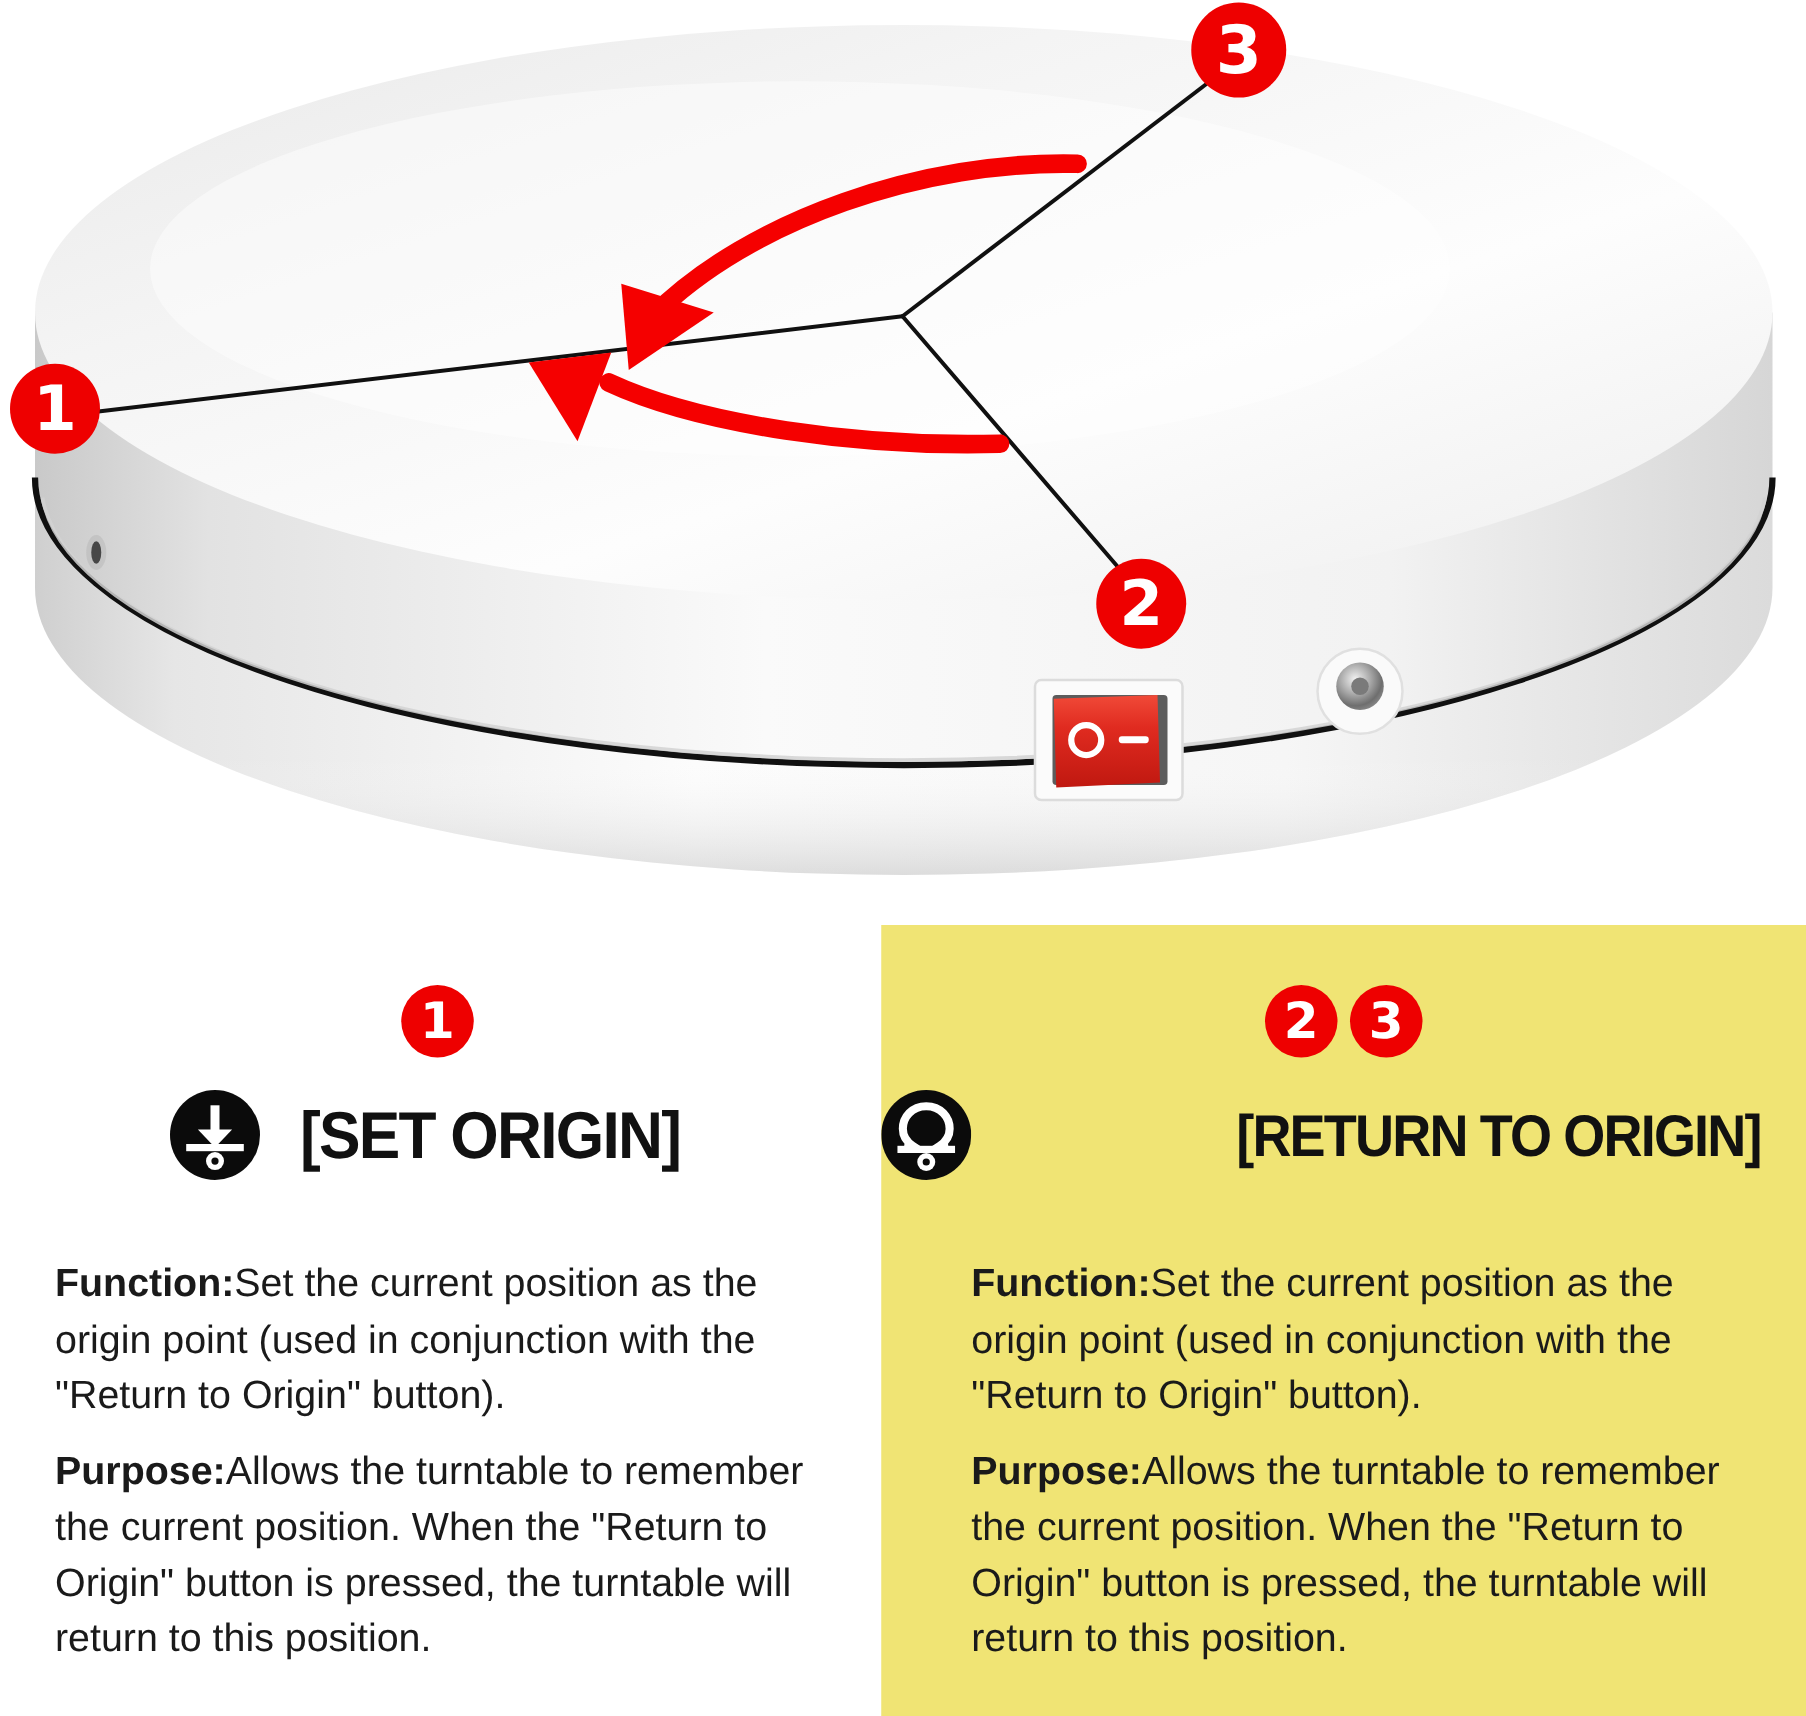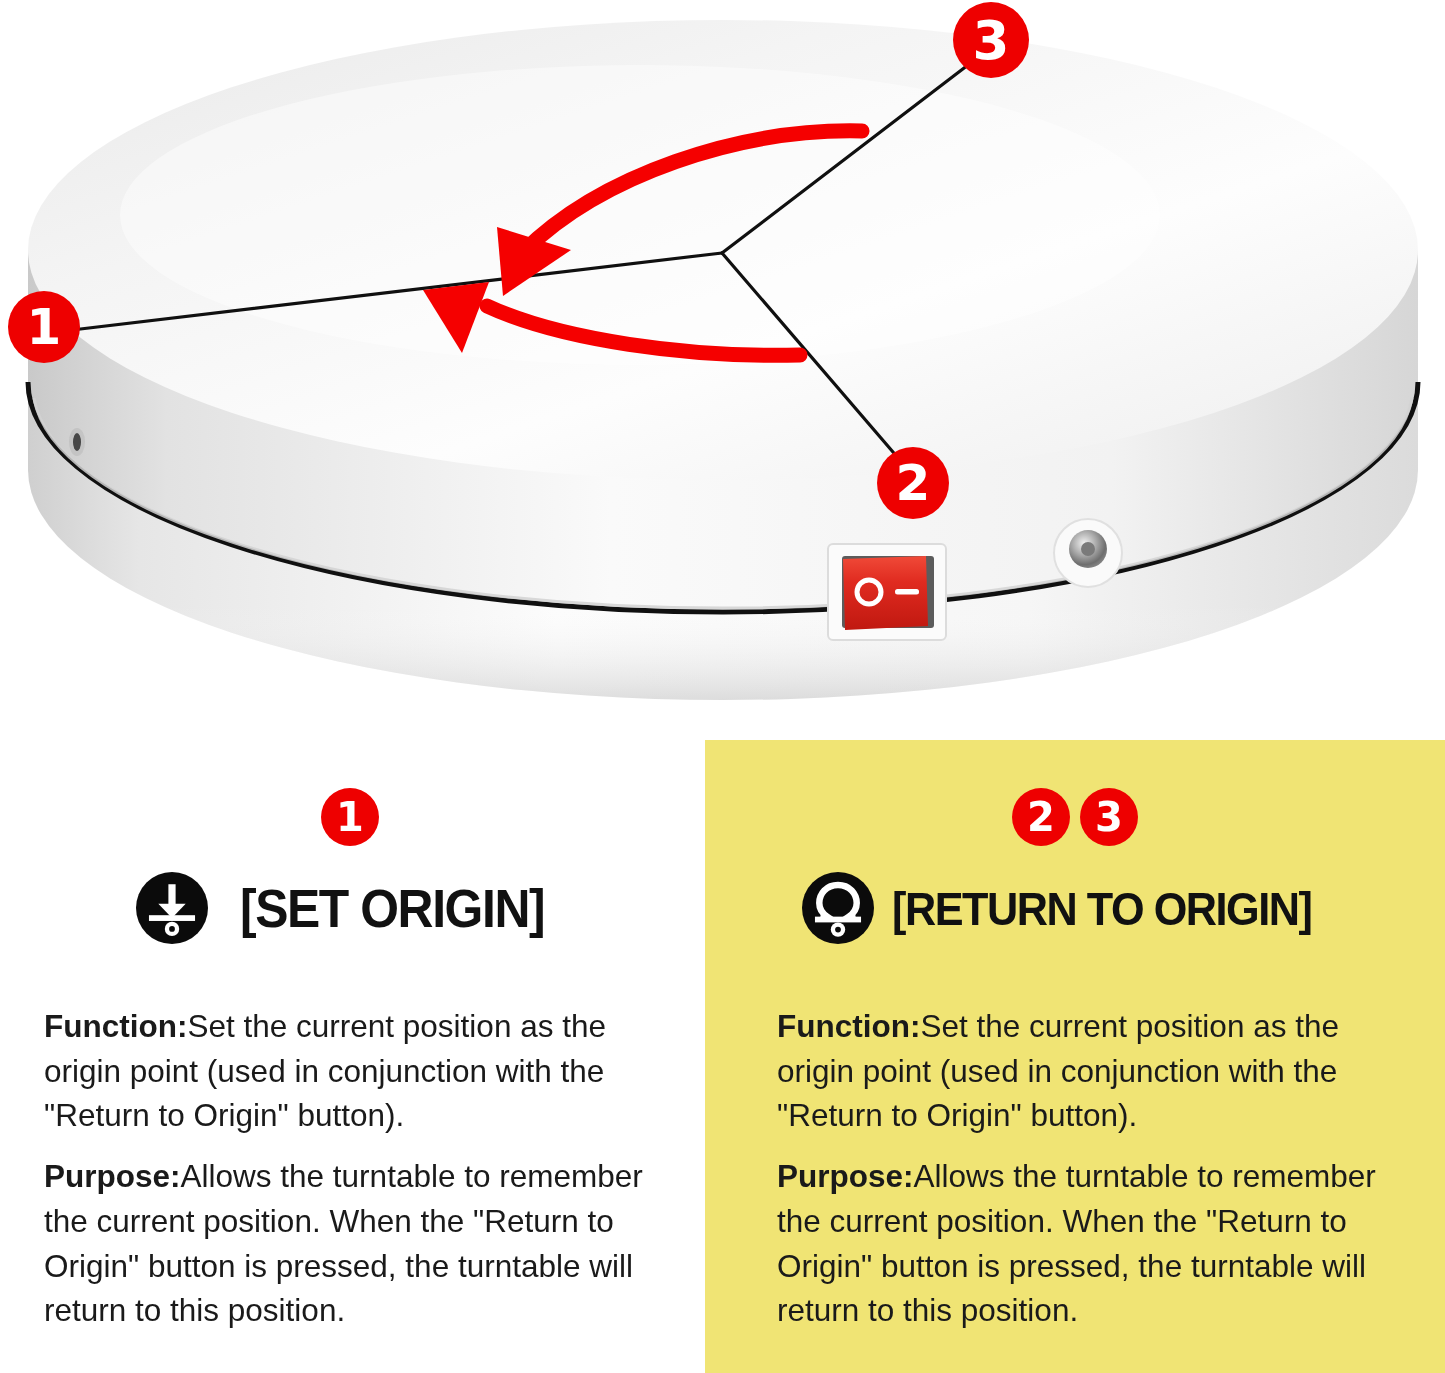--- a/index.html
+++ b/index.html
@@ -117,21 +117,21 @@
 
   .title-row {
     position: absolute;
     top: 132px;
     width: 100%;
     display: flex;
     align-items: center;
     justify-content: center;
     gap: 32px;
   }
-  #panel-return-origin .title-row { gap: 18px; }
+  #panel-return-origin .title-row { gap: 18px; justify-content: space-between; }
 
   .title-icon {
     width: 72px;
     height: 72px;
     flex: 0 0 auto;
     display: block;
   }
   .panel-title {
     font-family: "Liberation Sans", sans-serif;
     font-weight: bold;

